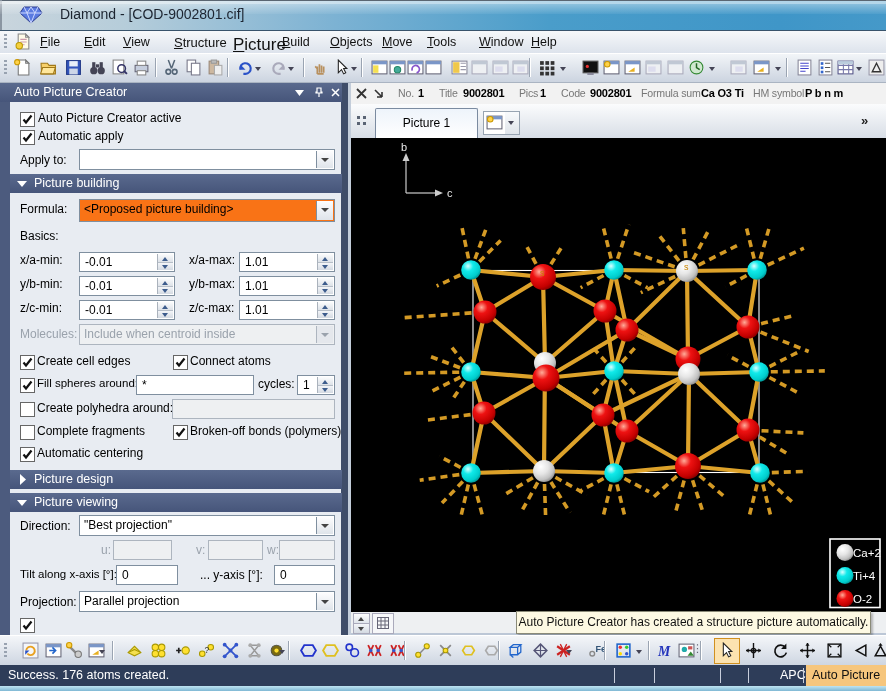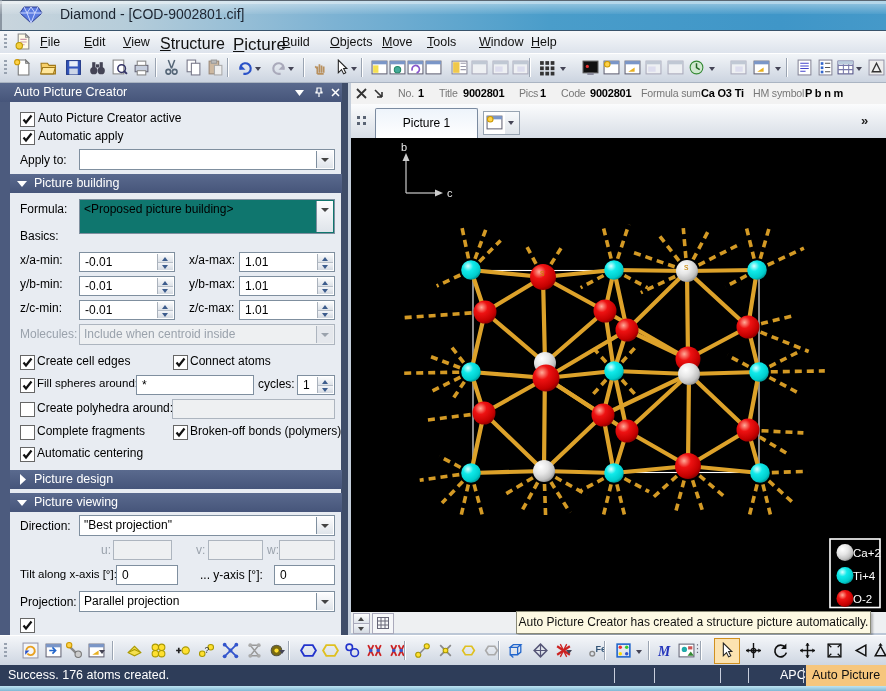--- a/index.html
+++ b/index.html
@@ -20,21 +20,21 @@
 <div class="abs" style="left:4px;top:3px;width:3px;height:16px;background:repeating-linear-gradient(#98a2b0 0 2px,transparent 2px 4px)"></div>
 <svg width="17" height="17" viewBox="0 0 16 16" style="position:absolute;left:15px;top:2px">
         <path d="M3 1 h7 l3 3 v11 h-10 z" fill="#fffbe8" stroke="#888"></path>
         <path d="M10 1 l3 3 h-3 z" fill="#eee" stroke="#888"></path>
         <path d="M5 6 h6 M5 8.5 h6 M5 11 h4" stroke="#c9a" stroke-width="1"></path>
         <circle cx="4" cy="12" r="3" fill="#f5d040" stroke="#b90"></circle>
       </svg>
 <div class="abs" style="left:40px;top:4px;font-size:12.5px;color:#111"><span style="text-decoration:underline">F</span>ile</div>
 <div class="abs" style="left:84px;top:4px;font-size:12.5px;color:#111"><span style="text-decoration:underline">E</span>dit</div>
 <div class="abs" style="left:123px;top:4px;font-size:12.5px;color:#111"><span style="text-decoration:underline">V</span>iew</div>
-<div class="abs" style="left:160px;top:4px;font-size:16px;color:#111"><span style="text-decoration:underline">S</span>tructure</div>
+<div class="abs" style="left:174px;top:4px;font-size:13px;color:#111"><span style="text-decoration:underline">S</span>tructure</div>
 <div class="abs" style="left:233px;top:4px;font-size:17px;color:#111"><span style="text-decoration:underline">P</span>icture</div>
 <div class="abs" style="left:282px;top:4px;font-size:12.5px;color:#111"><span style="text-decoration:underline">B</span>uild</div>
 <div class="abs" style="left:330px;top:4px;font-size:12.5px;color:#111"><span style="text-decoration:underline">O</span>bjects</div>
 <div class="abs" style="left:382px;top:4px;font-size:12.5px;color:#111"><span style="text-decoration:underline">M</span>ove</div>
 <div class="abs" style="left:427px;top:4px;font-size:12.5px;color:#111"><span style="text-decoration:underline">T</span>ools</div>
 <div class="abs" style="left:479px;top:4px;font-size:12.5px;color:#111"><span style="text-decoration:underline">W</span>indow</div>
 <div class="abs" style="left:531px;top:4px;font-size:12.5px;color:#111"><span style="text-decoration:underline">H</span>elp</div>
 </div>
 <div class="abs" style="left:0;top:53px;width:886px;height:28px;background:linear-gradient(#f2f5f8,#ccd4e0);border-top:1px solid #fff;border-bottom:1px solid #aab4c2">
 <div class="abs" style="left:4px;top:6px;width:3px;height:16px;background:repeating-linear-gradient(#98a2b0 0 2px,transparent 2px 4px)"></div>
@@ -251,21 +251,21 @@
           <div style="position:absolute;left:4px;top:7px;width:0;height:0;border-left:4px solid transparent;border-right:4px solid transparent;border-top:4px solid #444"></div>
         </div>
       </div>
 <div style="position:absolute;left:10px;top:91px;right:5px;height:19px;background:linear-gradient(#5a6a8e,#46557a);color:#fff;font-size:12.5px">
         <svg width="16" height="17" viewBox="0 0 16 17" style="position:absolute;left:4px;top:1px">
           <path d="M3 6 L13 6 L8 12 Z" fill="#fff"></path>
         </svg>
         <div style="position:absolute;left:24px;top:2px">Picture building</div>
       </div>
 <div style="position:absolute;left:20px;top:119px;font-size:12px;color:#000;white-space:nowrap">Formula:</div>
-<div style="position:absolute;left:79px;top:116px;width:256px;height:35px;background:#0f766e;border:1px solid #7f8f9f;box-sizing:border-box">
+<div style="position:absolute;left:79px;top:116px;width:256px;height:23px;background:#f97316;border:1px solid #7f8f9f;box-sizing:border-box">
         <div style="position:absolute;left:4px;top:2px;font-size:12px;color:#000;white-space:nowrap">&lt;Proposed picture building&gt;</div>
         <div style="position:absolute;right:1px;top:1px;bottom:1px;width:16px;background:linear-gradient(#fdfdfe,#dfe4ea);border-left:1px solid #7f8f9f;">
           <div style="position:absolute;left:4px;top:7px;width:0;height:0;border-left:4px solid transparent;border-right:4px solid transparent;border-top:4px solid #444"></div>
         </div>
       </div>
 <div style="position:absolute;left:20px;top:146px;font-size:12px;color:#000;white-space:nowrap">Basics:</div>
 <div style="position:absolute;left:20px;top:170px;font-size:12px;color:#000;white-space:nowrap">x/a-min:</div>
 <div style="position:absolute;left:79px;top:169px;width:96px;height:20px;background:#fff;border:1px solid #7f8f9f;box-sizing:border-box">
         <div style="position:absolute;left:5px;top:2px;font-size:12px;color:#000">-0.01</div>
         <div style="position:absolute;right:1px;top:1px;bottom:1px;width:15px;border-left:1px solid #aab2bc">

